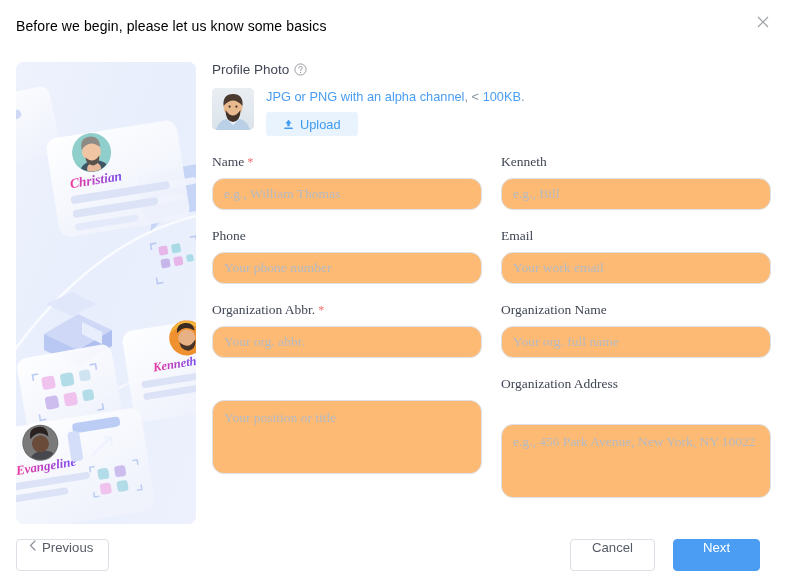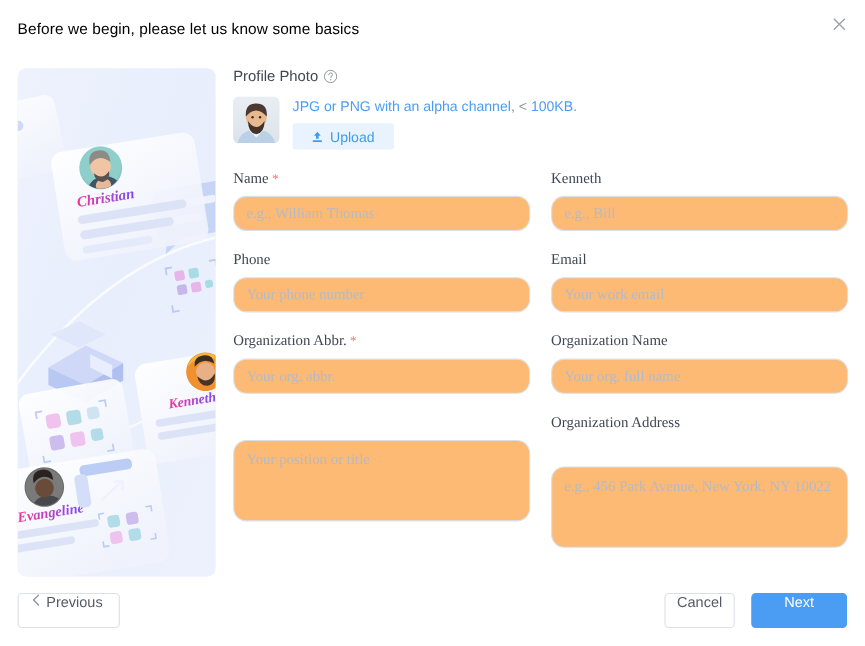--- a/index.html
+++ b/index.html
@@ -174,22 +174,22 @@
     color: #555b66;
     padding: 0 17px;
   }
   .btn-primary {
     background: #4a9df2;
     border: 1px solid #4a9df2;
     color: #fff;
     padding: 0 23px;
   }
   .btn-prev { position: absolute; left: 0; top: 0; padding: 0 15px 0 12px; }
-  .btn-cancel { position: absolute; right: 102px; top: 0; width: 64px; padding: 0; }
-  .btn-next { position: absolute; right: 0; top: 0; width: 87px; padding: 0; }
+  .btn-cancel { position: absolute; right: 115px; top: 0; width: 85px; padding: 0; }
+  .btn-next { position: absolute; right: 10px; top: 0; width: 87px; padding: 0; }
   .chev { display: inline-block; color: #8a9099; font-size: 12px; line-height: 1; }
 </style>
 </head>
 <body>
 
 <div class="dialog">
 
   <div class="dialog-title">Before we begin, please let us know some basics</div>
 
   <div class="close-btn">

